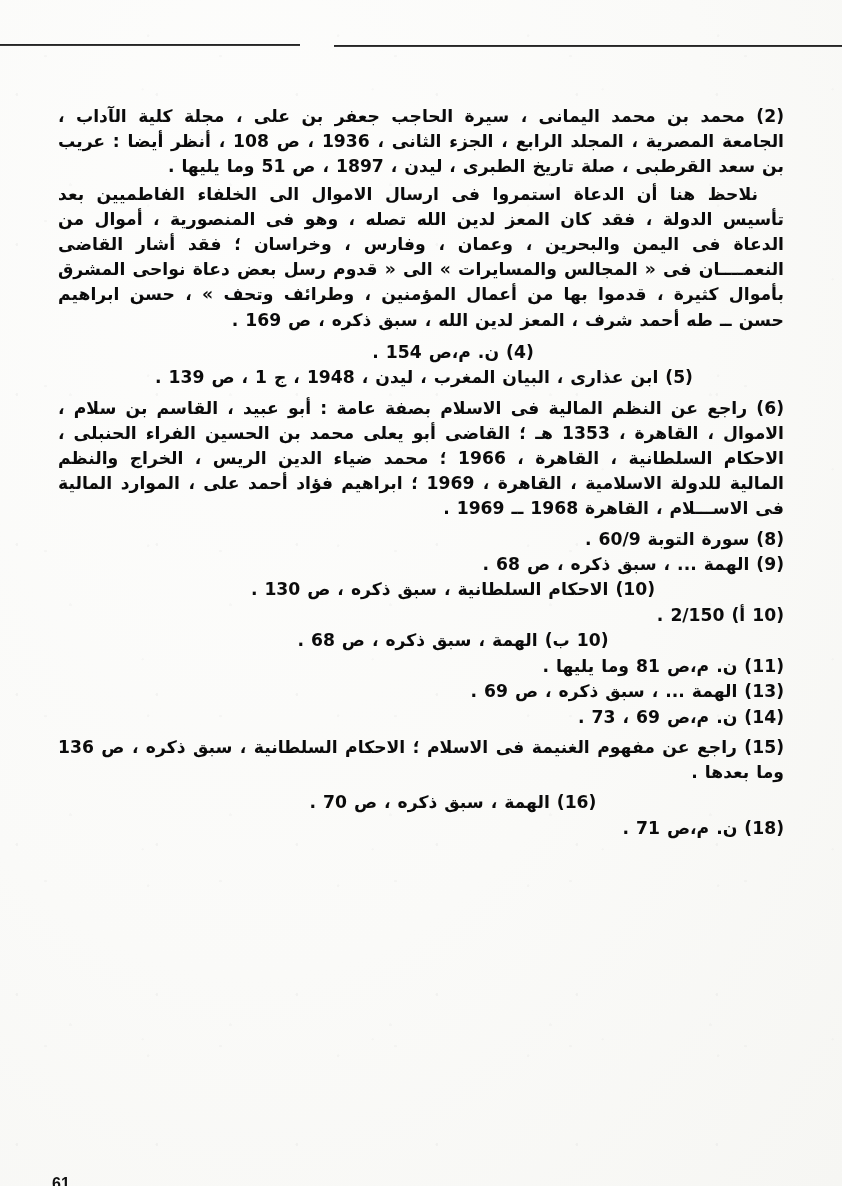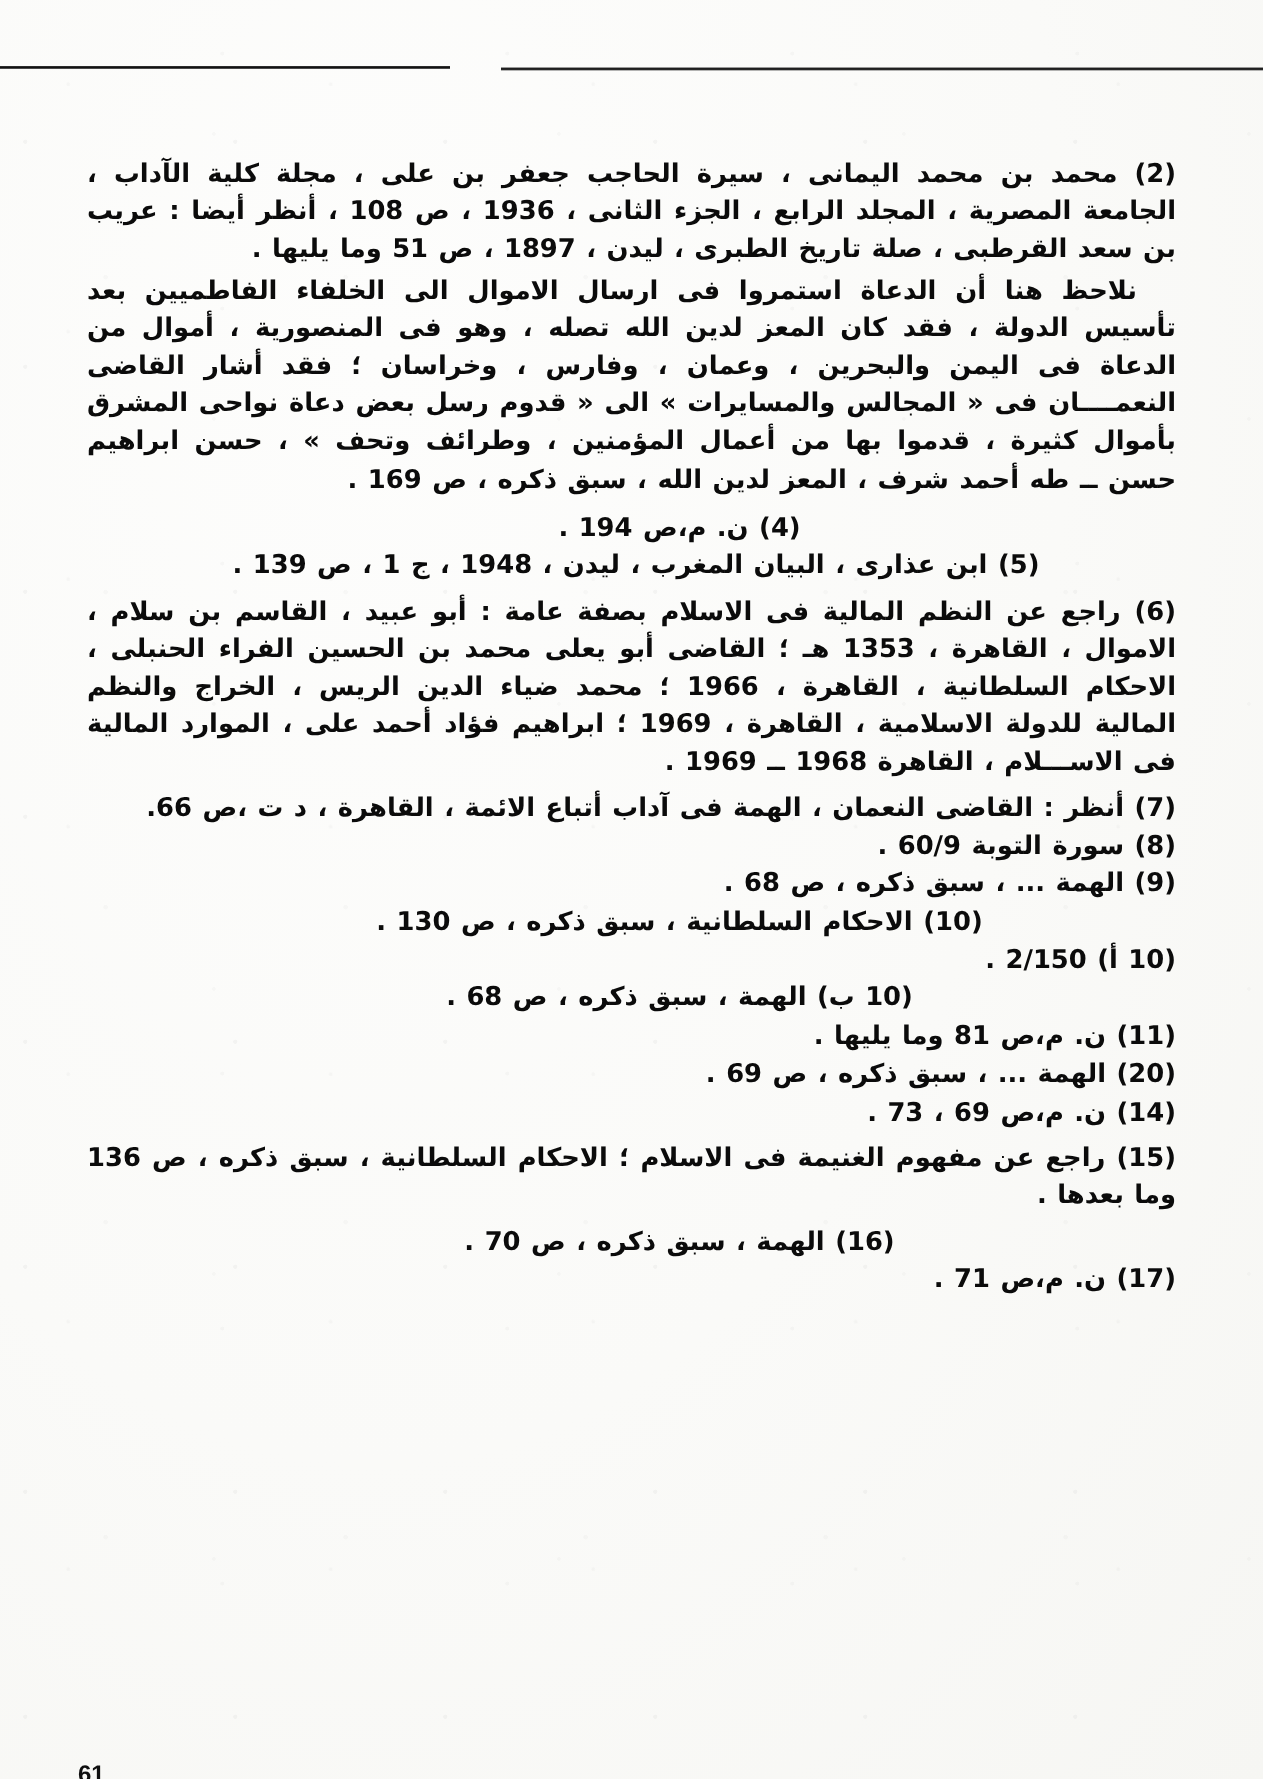--- a/index.html
+++ b/index.html
@@ -143,57 +143,56 @@
 
   <div class="body-col">
 
     <p class="para first-note">(2)  محمد بن محمد اليمانى ، سيرة الحاجب جعفر بن على ، مجلة كلية الآداب ، الجامعة المصرية ، المجلد الرابع ، الجزء الثانى ، 1936 ، ص 108 ، أنظر أيضا : عريب بن سعد القرطبى ، صلة تاريخ الطبرى ، ليدن ، 1897 ، ص 51 وما يليها .</p>
 
     <p class="para indent">نلاحظ هنا أن الدعاة استمروا فى ارسال الاموال الى الخلفاء الفاطميين بعد تأسيس الدولة ، فقد كان المعز لدين الله تصله ، وهو فى المنصورية ، أموال من الدعاة فى اليمن والبحرين ، وعمان ، وفارس ، وخراسان ؛ فقد أشار القاضى النعمــــان فى « المجالس والمسايرات » الى « قدوم رسل بعض دعاة نواحى المشرق بأموال كثيرة ، قدموا بها من أعمال المؤمنين ، وطرائف وتحف » ، حسن ابراهيم حسن ــ طه أحمد شرف ، المعز لدين الله ، سبق ذكره ، ص 169 .</p>
 
     <div class="gap-sm"></div>
 
 
-    <p class="note-line pull-2">(4)  ن. م،ص 194 .</p>
+    <p class="note-line pull-2">(4)  ن. م،ص 154 .</p>
 
     <p class="note-line pull-1">(5)  ابن عذارى ، البيان المغرب ، ليدن ، 1948 ، ج 1 ، ص 139 .</p>
 
     <div class="gap-sm"></div>
 
     <p class="note-block">(6)  راجع عن النظم المالية فى الاسلام بصفة عامة : أبو عبيد ، القاسم بن سلام ، الاموال ، القاهرة ، 1353 هـ ؛ القاضى أبو يعلى محمد بن الحسين الفراء الحنبلى ، الاحكام السلطانية ، القاهرة ، 1966 ؛ محمد ضياء الدين الريس ، الخراج والنظم المالية للدولة الاسلامية ، القاهرة ، 1969 ؛ ابراهيم فؤاد أحمد على ، الموارد المالية فى الاســـلام ، القاهرة 1968 ــ 1969 .</p>
 
     <div class="gap-sm"></div>
 
-    <p class="note-block"><span>(7)  أنظر : القاضى النعمان ، الهمة فى آداب أتباع الائمة ، القاهرة ، د ت ،</span><span class="bold">ص 66</span><span>.</span></p>
 
     <p class="note-line pull-3">(8)  سورة التوبة 60/9 .</p>
 
     <p class="note-line pull-3">(9)  الهمة ... ، سبق ذكره ، ص 68 .</p>
 
     <p class="note-line pull-2">(10)  الاحكام السلطانية ، سبق ذكره ، ص 130 .</p>
 
     <p class="note-line pull-3">(10 أ)  2/150 .</p>
 
     <p class="note-line pull-2">(10 ب)  الهمة ، سبق ذكره ، ص 68 .</p>
 
     <p class="note-line pull-3">(11)  ن. م،ص 81 وما يليها .</p>
 
 
-    <p class="note-line pull-3">(20)  الهمة ... ، سبق ذكره ، ص 69 .</p>
+    <p class="note-line pull-3">(13)  الهمة ... ، سبق ذكره ، ص 69 .</p>
 
     <p class="note-line pull-3">(14)  ن. م،ص 69 ، 73 .</p>
 
     <div class="gap-sm"></div>
 
     <p class="note-block">(15)  راجع عن مفهوم الغنيمة فى الاسلام ؛ الاحكام السلطانية ، سبق ذكره ، ص 136 وما بعدها .</p>
 
     <div class="gap-sm"></div>
 
     <p class="note-line pull-2">(16)  الهمة ، سبق ذكره ، ص 70 .</p>
 
-    <p class="note-line pull-3">(17)  ن. م،ص 71 .</p>
+    <p class="note-line pull-3">(18)  ن. م،ص 71 .</p>
 
   </div>
 
   <div class="folio">61</div>
 
   <div class="speckle"></div>
 </div>
 
 </body></html>

